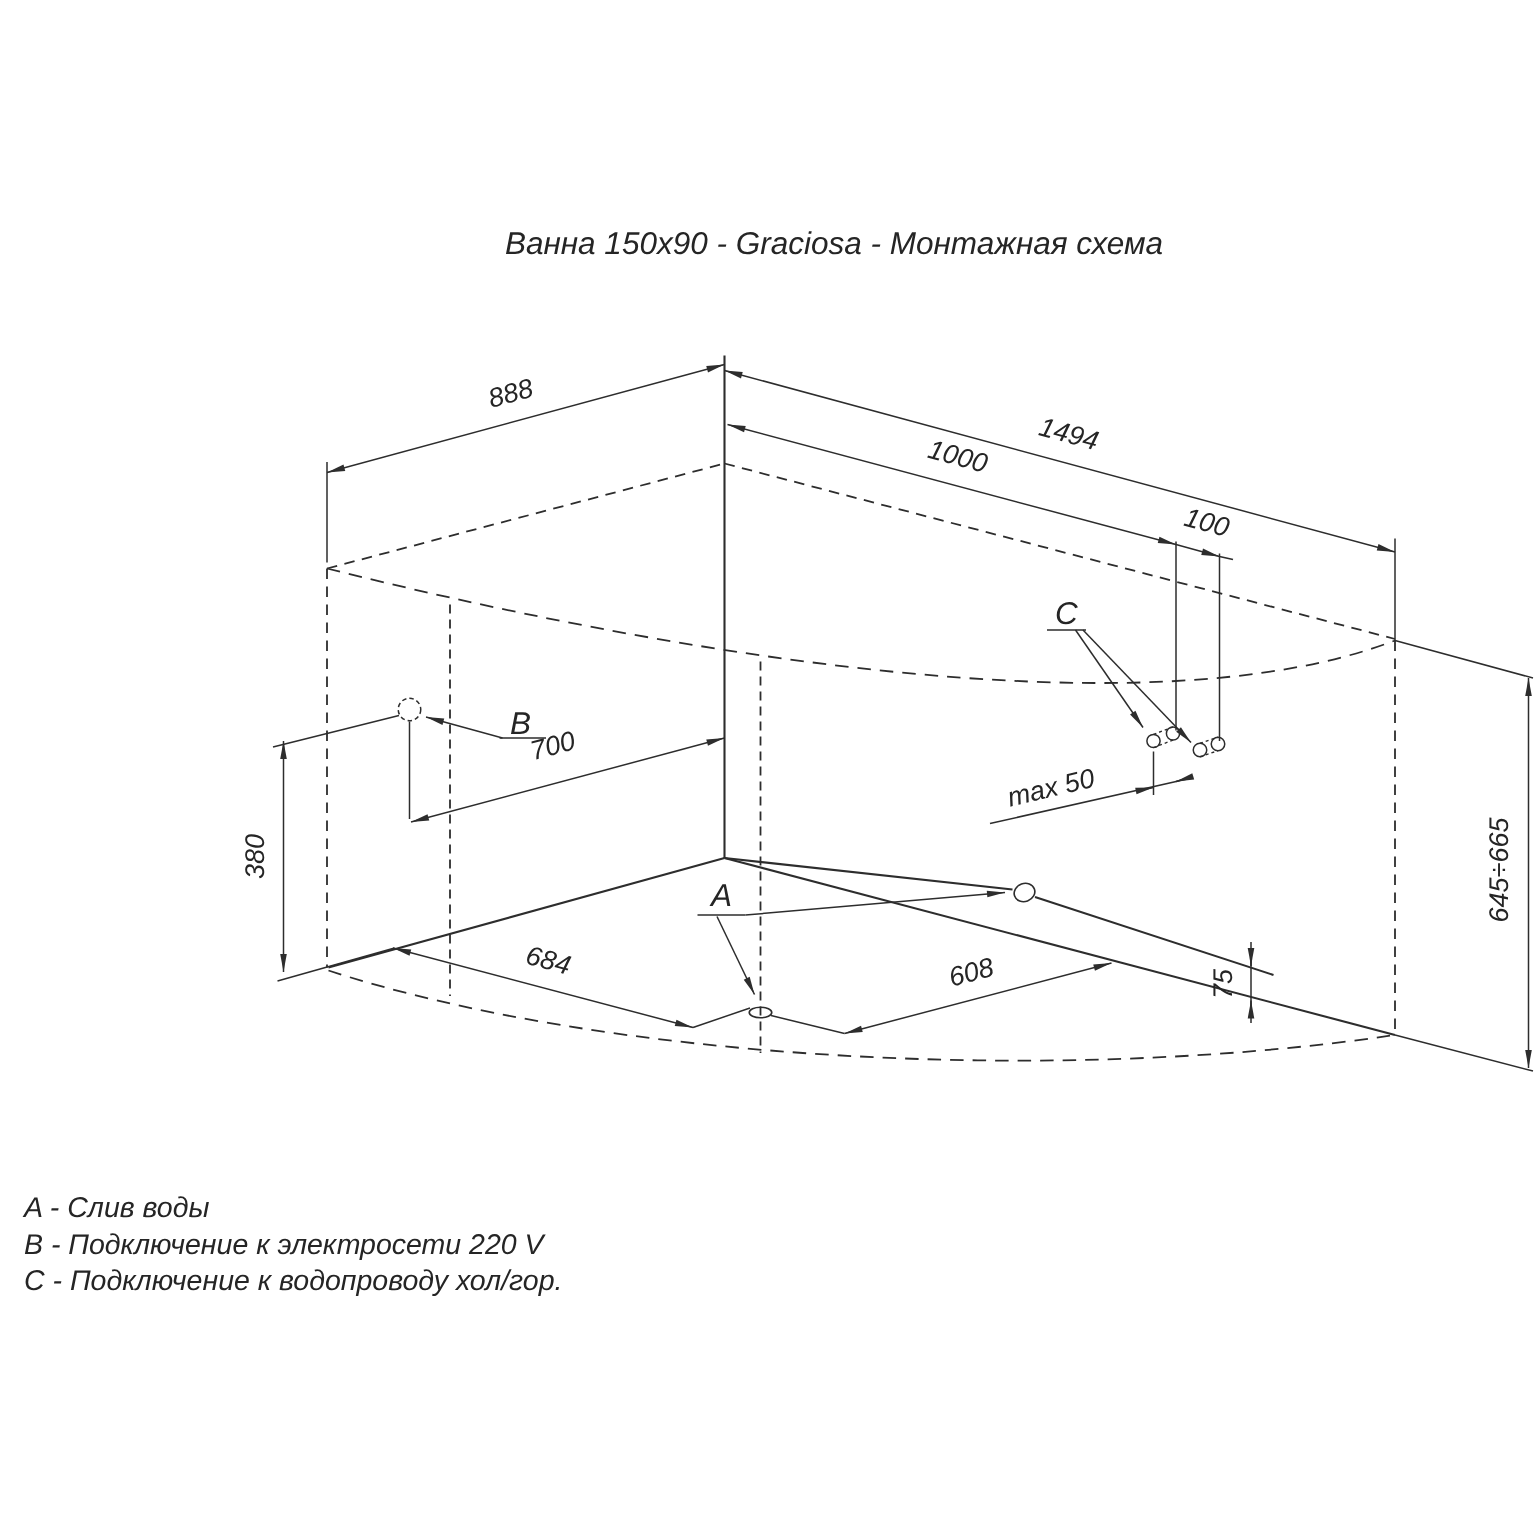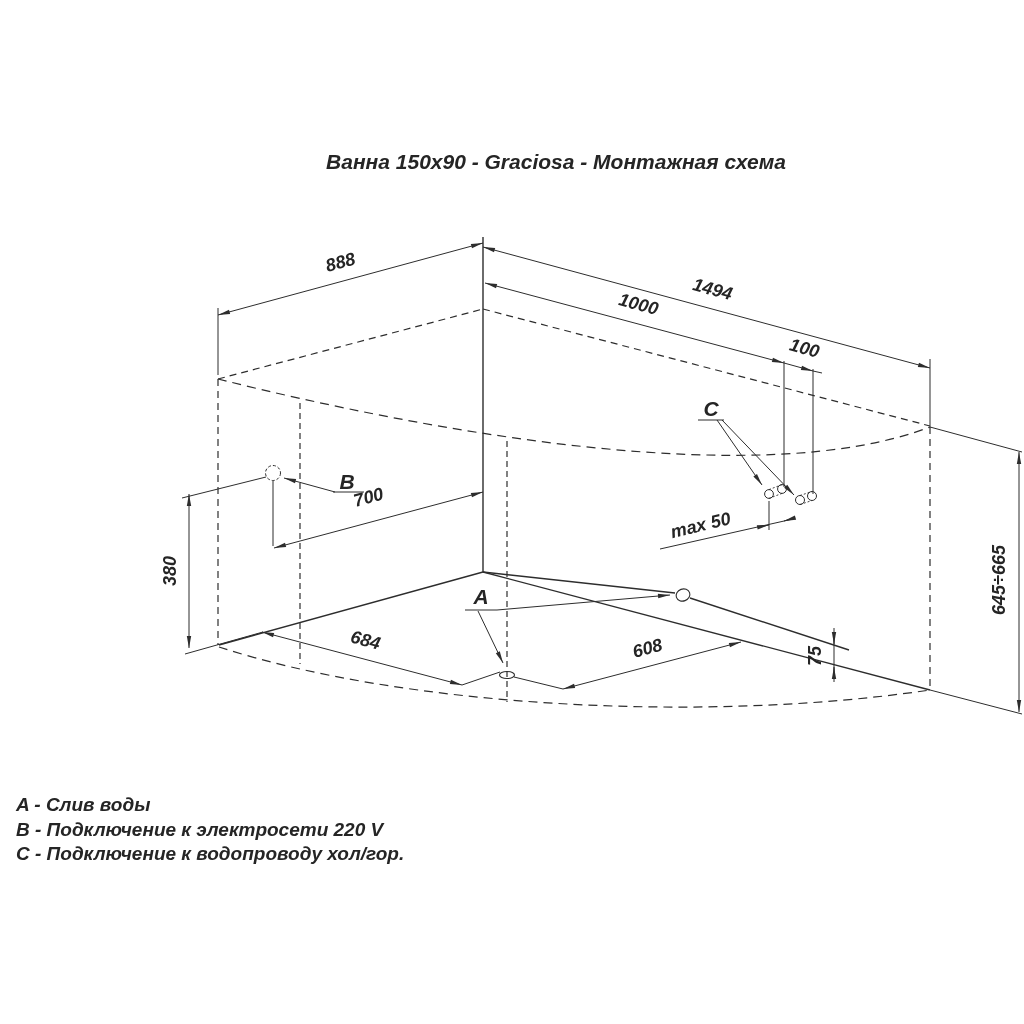--- a/index.html
+++ b/index.html
@@ -1,17 +1,17 @@
 <!DOCTYPE html>
 <html><head>
 <meta charset="utf-8">
 <style>
   html,body{margin:0;padding:0;background:#fff;}
   .page{position:relative;width:1024px;height:1024px;background:#fff;overflow:hidden;
-        font-family:"Liberation Sans",sans-serif;font-weight:bold;}
+        font-family:"Liberation Sans",sans-serif;}
   svg{position:absolute;left:0;top:0;}
   svg text{font-family:"Liberation Sans",sans-serif;font-style:italic;fill:#252525;}
   .dim-t{font-size:18px;}
   .lbl-t{font-size:21px;}
   .title-t{font-size:21px;}
   .legend-t{font-size:19px;}
   marker{overflow:visible;}
 </style>
 </head>
 <body>

